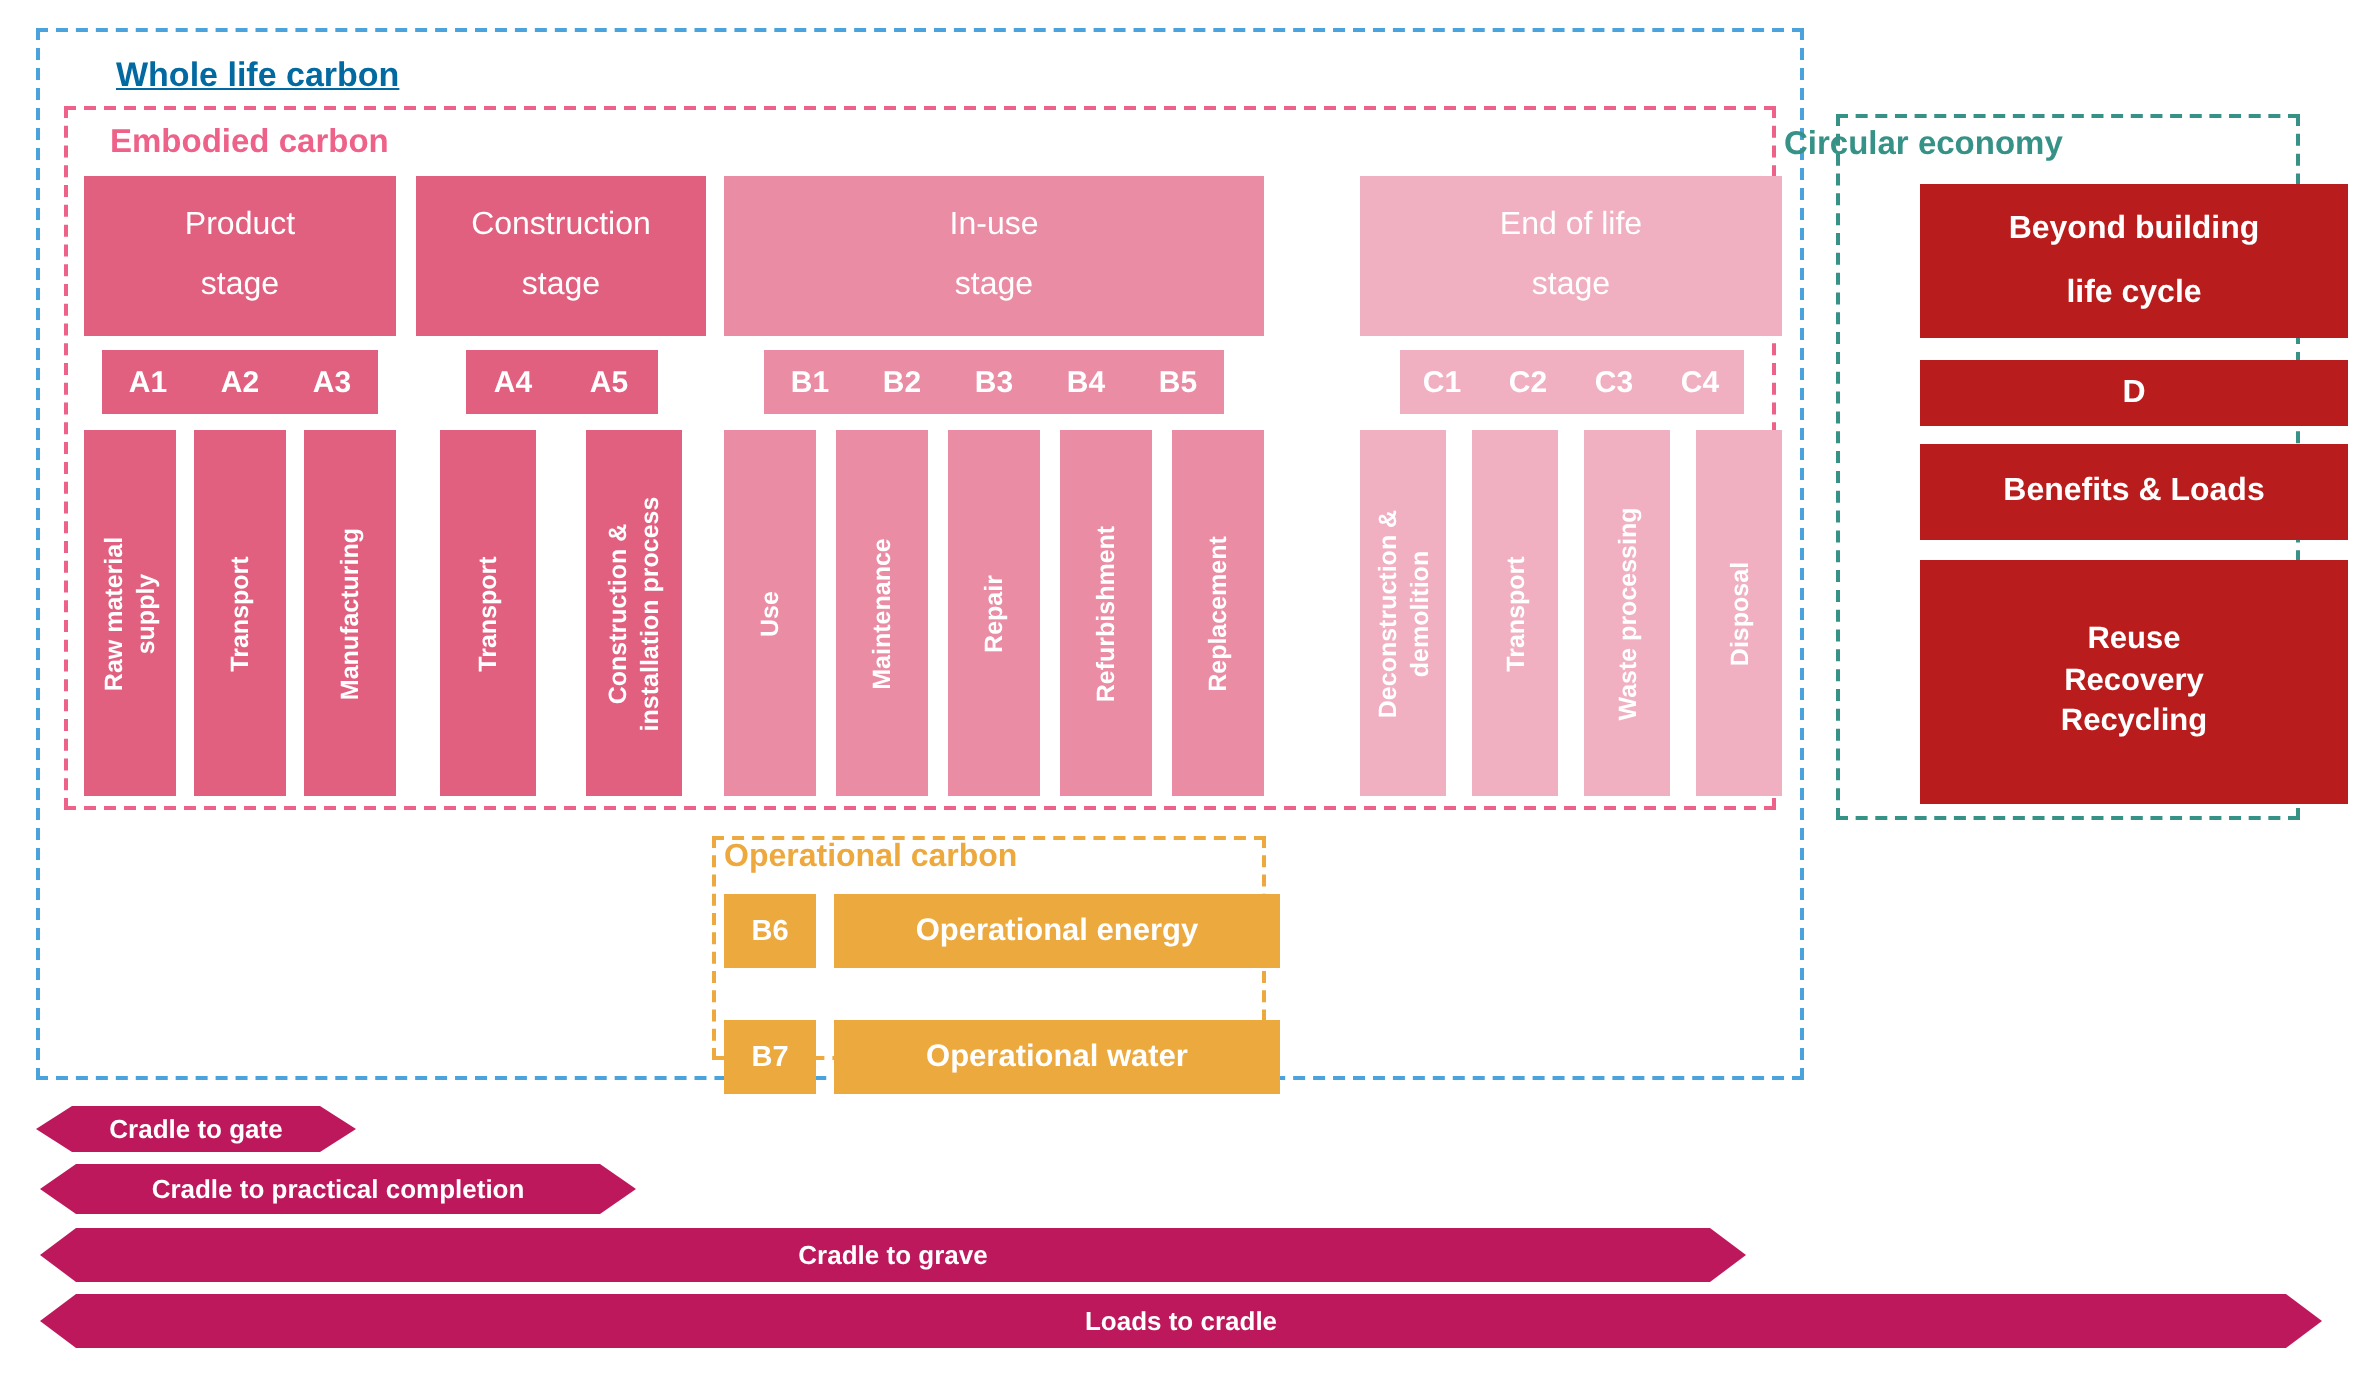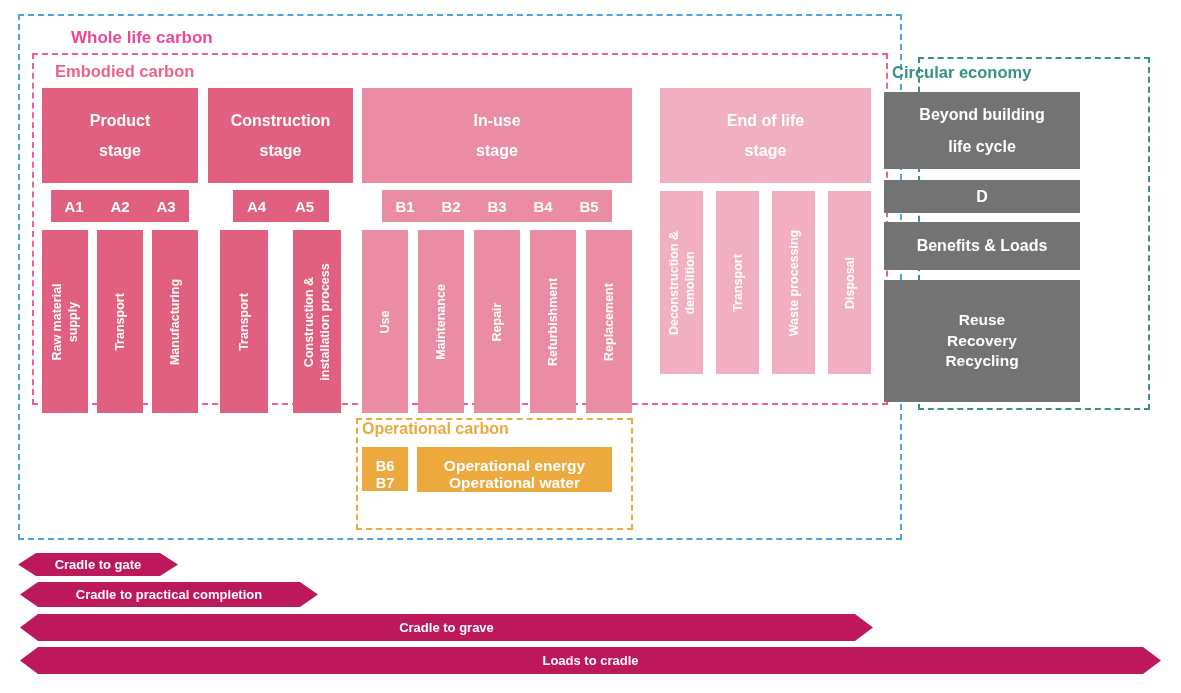--- a/index.html
+++ b/index.html
@@ -7,49 +7,49 @@
   #canvas{position:relative;width:1181px;height:693px;background:#fff;overflow:hidden;}
 
   
   .frame{position:absolute;box-sizing:border-box;background:transparent;}
   .wlc-frame{left:18px;top:14px;width:884px;height:526px;border:2px dashed #4aa3dc;}
   .ec-frame{left:32px;top:53px;width:856px;height:352px;border:2px dashed #ee6189;}
   .op-frame{left:356px;top:418px;width:277px;height:112px;border:2px dashed #eda93e;}
   .ce-frame{left:918px;top:57px;width:232px;height:353px;border:2px dashed #369186;}
 
   .frame-title{position:absolute;font-weight:bold;white-space:nowrap;}
-  .wlc-title{left:71px;top:28px;color:#ec4899;font-size:17px;}
+  .wlc-title{left:58px;top:28px;color:#0369a1;font-size:17px;text-decoration:underline;}
   .ec-title{left:55px;top:62px;color:#ee6189;font-size:16.5px;}
 
   
   .stage{position:absolute;top:88px;}
   .stage-product{left:42px;width:156px;--c:#e2607f;--w:46px;}
   .stage-construction{left:208px;width:145px;--c:#e2607f;--w:48px;}
   .stage-inuse{left:362px;width:270px;--c:#e98ca4;--w:46px;}
-  .stage-endoflife{left:660px;width:211px;border-radius:27px;--c:#f0b0c2;--w:43px;}
-
-  .stage-header{height:95px;background:var(--c);display:flex;flex-direction:column;align-items:center;justify-content:center;gap:12px;color:#fff;font-weight:bold;font-size:16px;}
+  .stage-endoflife{left:680px;width:211px;border-radius:27px;--c:#f0b0c2;--w:43px;}
+
+  .stage-header{height:80px;background:var(--c);display:flex;flex-direction:column;align-items:center;justify-content:center;gap:12px;color:#fff;font-weight:normal;font-size:16px;}
   .code-row{display:flex;justify-content:center;margin-top:7px;}
   .stage-construction .code-row,.stage-construction .bar-row{padding:0 12px;}
   .code{width:var(--w);height:32px;background:var(--c);color:#fff;font-weight:bold;font-size:15px;display:flex;align-items:center;justify-content:center;}
   .bar-row{display:flex;justify-content:space-between;margin-top:8px;height:183px;}
   .bar{width:var(--w);background:var(--c);position:relative;}
   .vtext{position:absolute;top:50%;left:50%;width:180px;transform:translate(-50%,-50%) rotate(-90deg);text-align:center;color:#fff;font-weight:bold;font-size:12.5px;line-height:1.3;white-space:pre-line;}
 
   
   .op-title{position:absolute;left:362px;top:420px;color:#eda93e;font-size:16px;font-weight:bold;}
-  .op-row{position:absolute;display:flex;gap:9px;left:362px;width:250px;height:37px;}
+  .op-row{position:absolute;display:flex;gap:9px;left:362px;width:278px;height:37px;}
   .op-row-1{top:447px;}
-  .op-row-2{top:464px;align-items:center;}
+  .op-row-2{top:510px;}
   .op-code{width:46px;background:#eca93e;color:#fff;font-weight:bold;font-size:14.5px;display:flex;align-items:center;justify-content:center;}
   .op-label{flex:1;background:#eca93e;color:#fff;font-weight:bold;font-size:15.5px;display:flex;align-items:center;justify-content:center;}
 
   
   .ce-title{position:absolute;left:892px;top:63px;color:#369186;font-size:16.5px;font-weight:bold;}
-  .ce-item{position:absolute;left:884px;width:196px;background:#737373;color:#fff;font-weight:bold;display:flex;align-items:center;justify-content:center;text-align:center;white-space:pre-line;}
+  .ce-item{position:absolute;left:960px;width:214px;background:#b91c1c;color:#fff;font-weight:bold;display:flex;align-items:center;justify-content:center;text-align:center;white-space:pre-line;}
   .ce-beyond{top:92px;height:77px;font-size:16px;line-height:2.0;}
   .ce-d{top:180px;height:33px;font-size:16px;}
   .ce-benefits{top:222px;height:48px;font-size:16px;}
   .ce-reuse{top:280px;height:122px;font-size:15.5px;line-height:1.35;}
 
   
   .arrow{position:absolute;background:#be185d;color:#fff;font-weight:bold;font-size:13px;display:flex;align-items:center;justify-content:center;clip-path:polygon(18px 0,calc(100% - 18px) 0,100% 50%,calc(100% - 18px) 100%,18px 100%,0 50%);}
   .arrow-1{left:18px;top:553px;width:160px;height:23px;}
   .arrow-2{left:20px;top:582px;width:298px;height:25px;}
   .arrow-3{left:20px;top:614px;width:853px;height:27px;}
@@ -138,20 +138,26 @@
       <div class="bar">
           <span class="vtext">Replacement</span>
         </div>
     </div>
   </div>
 
   <div class="stage stage-endoflife">
     <div class="stage-header">
       <span>End of life</span>
       <span>stage</span>
+    </div>
+    <div class="code-row">
+      <div class="code">C1</div>
+      <div class="code">C2</div>
+      <div class="code">C3</div>
+      <div class="code">C4</div>
     </div>
     <div class="bar-row">
       <div class="bar">
           <span class="vtext">Deconstruction &amp;
 demolition</span>
         </div>
       <div class="bar">
           <span class="vtext">Transport</span>
         </div>
       <div class="bar">

